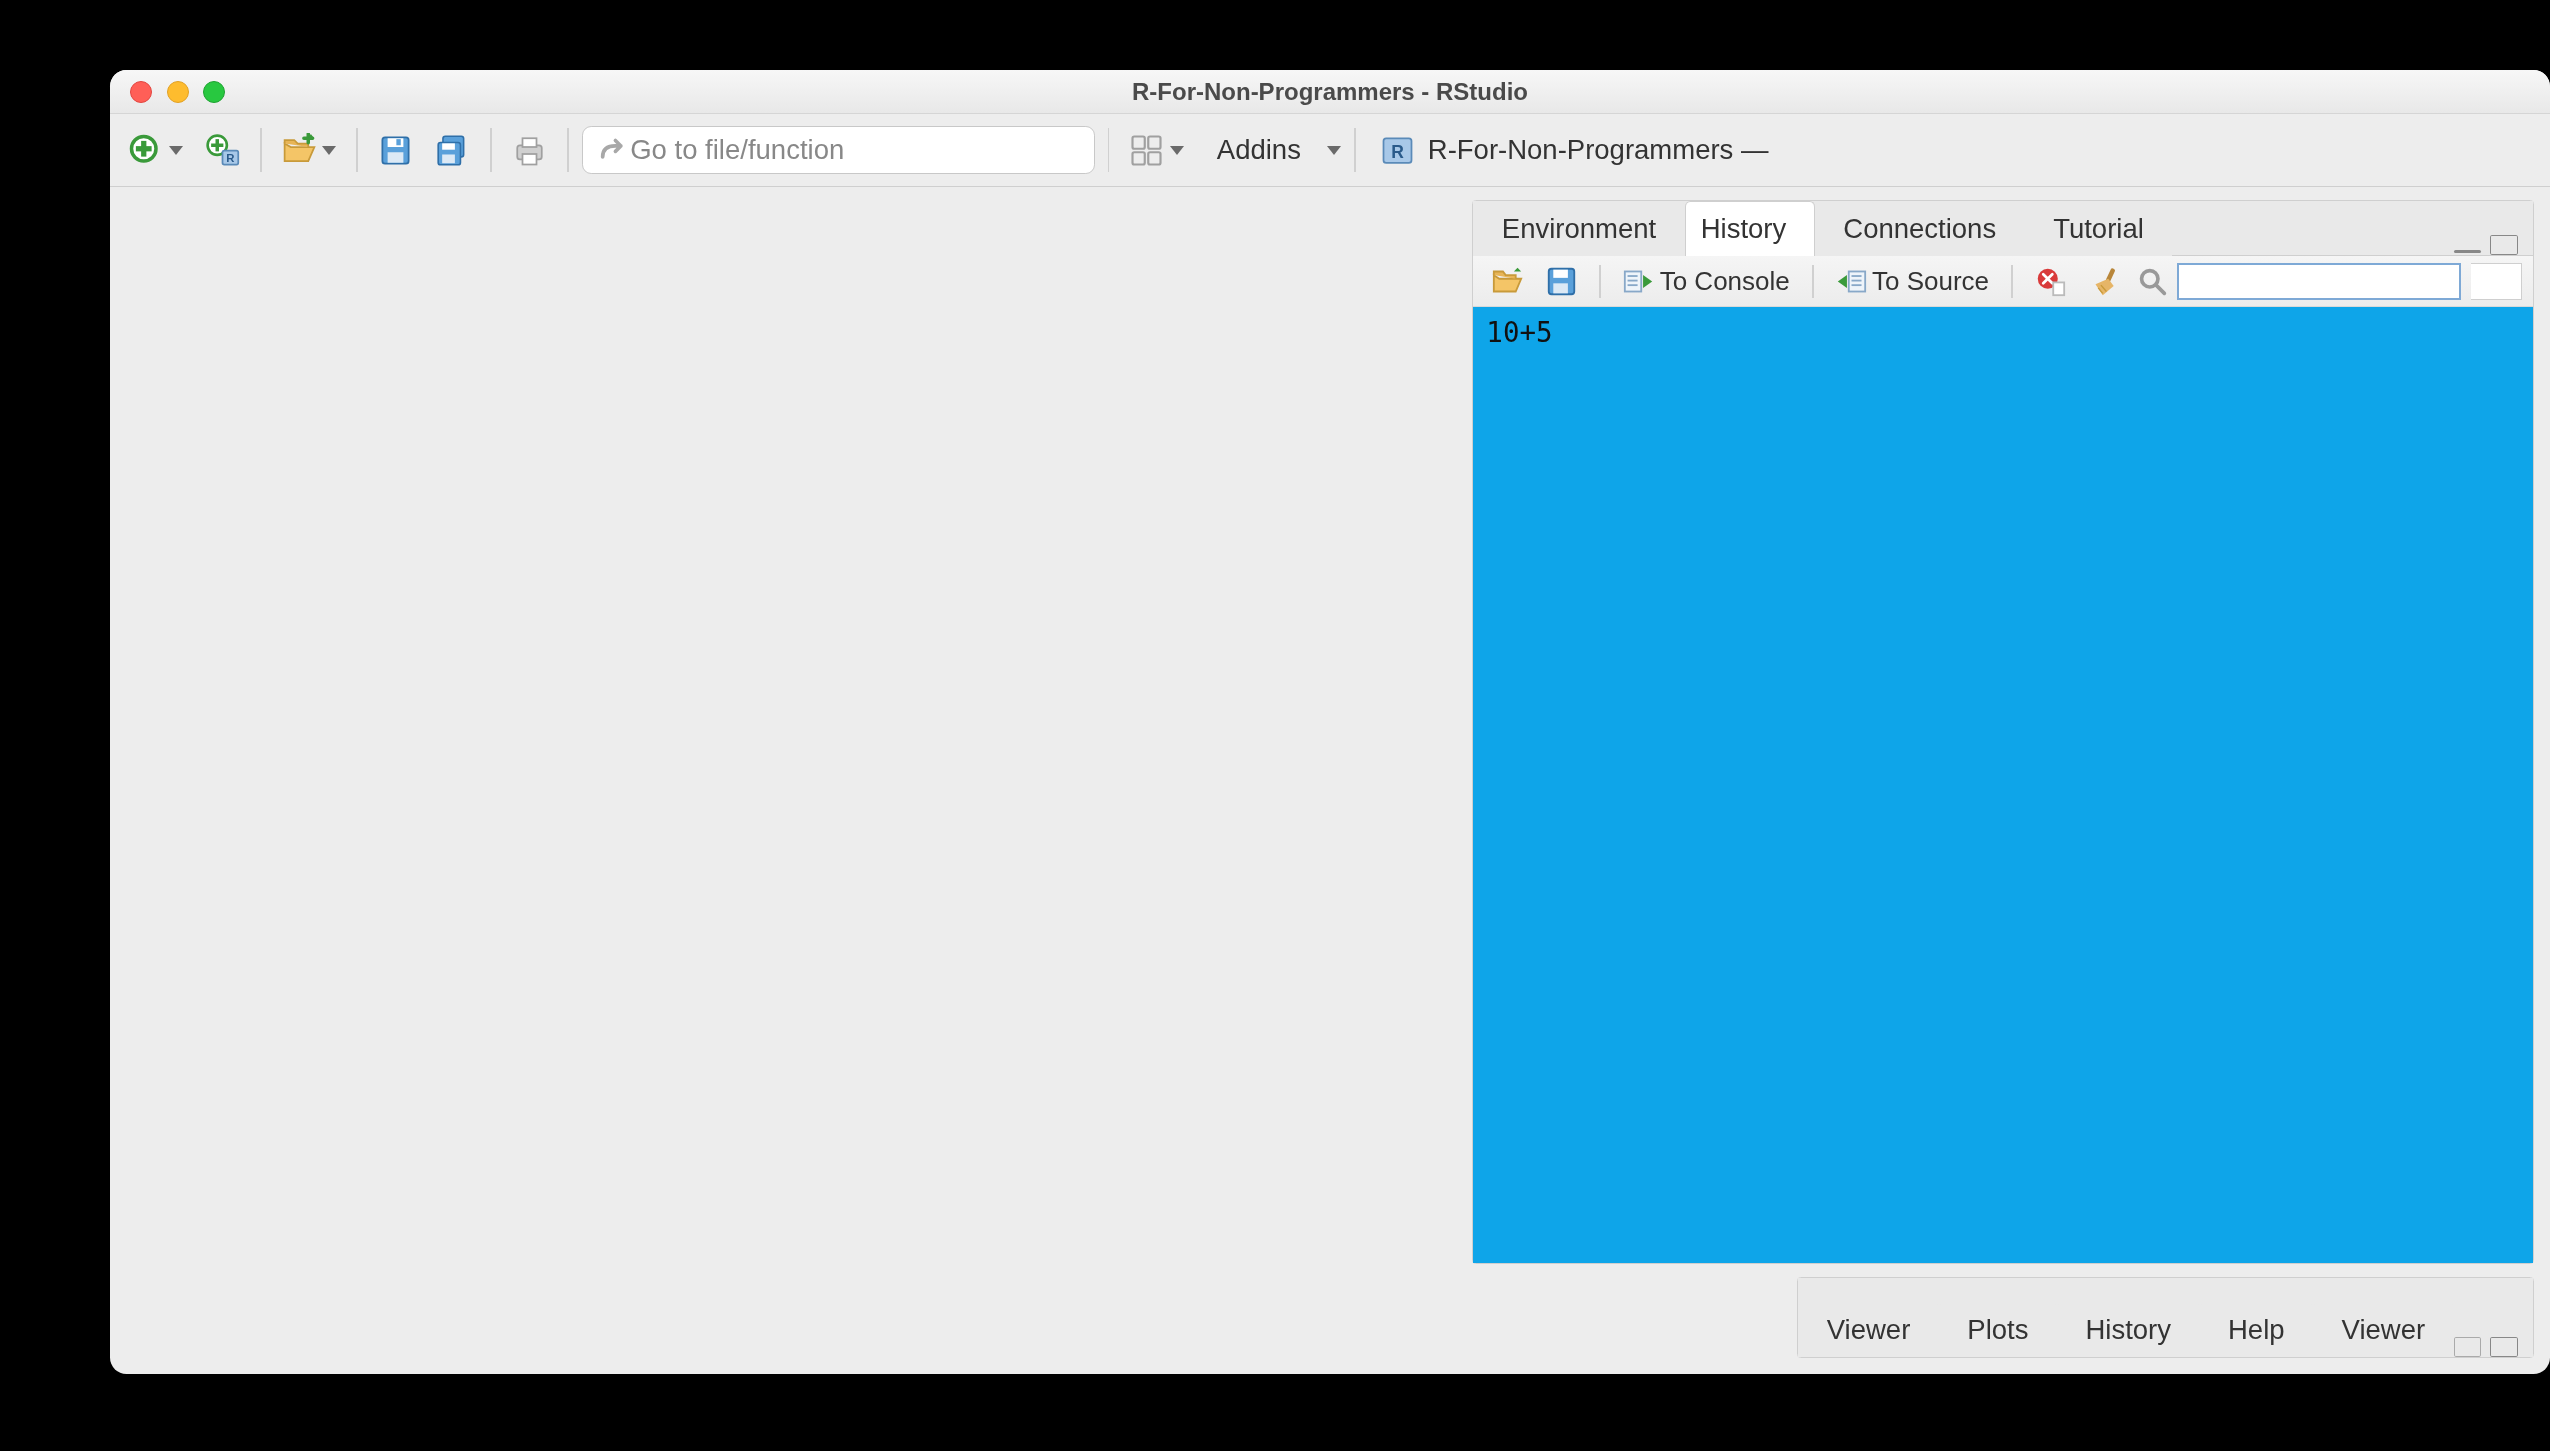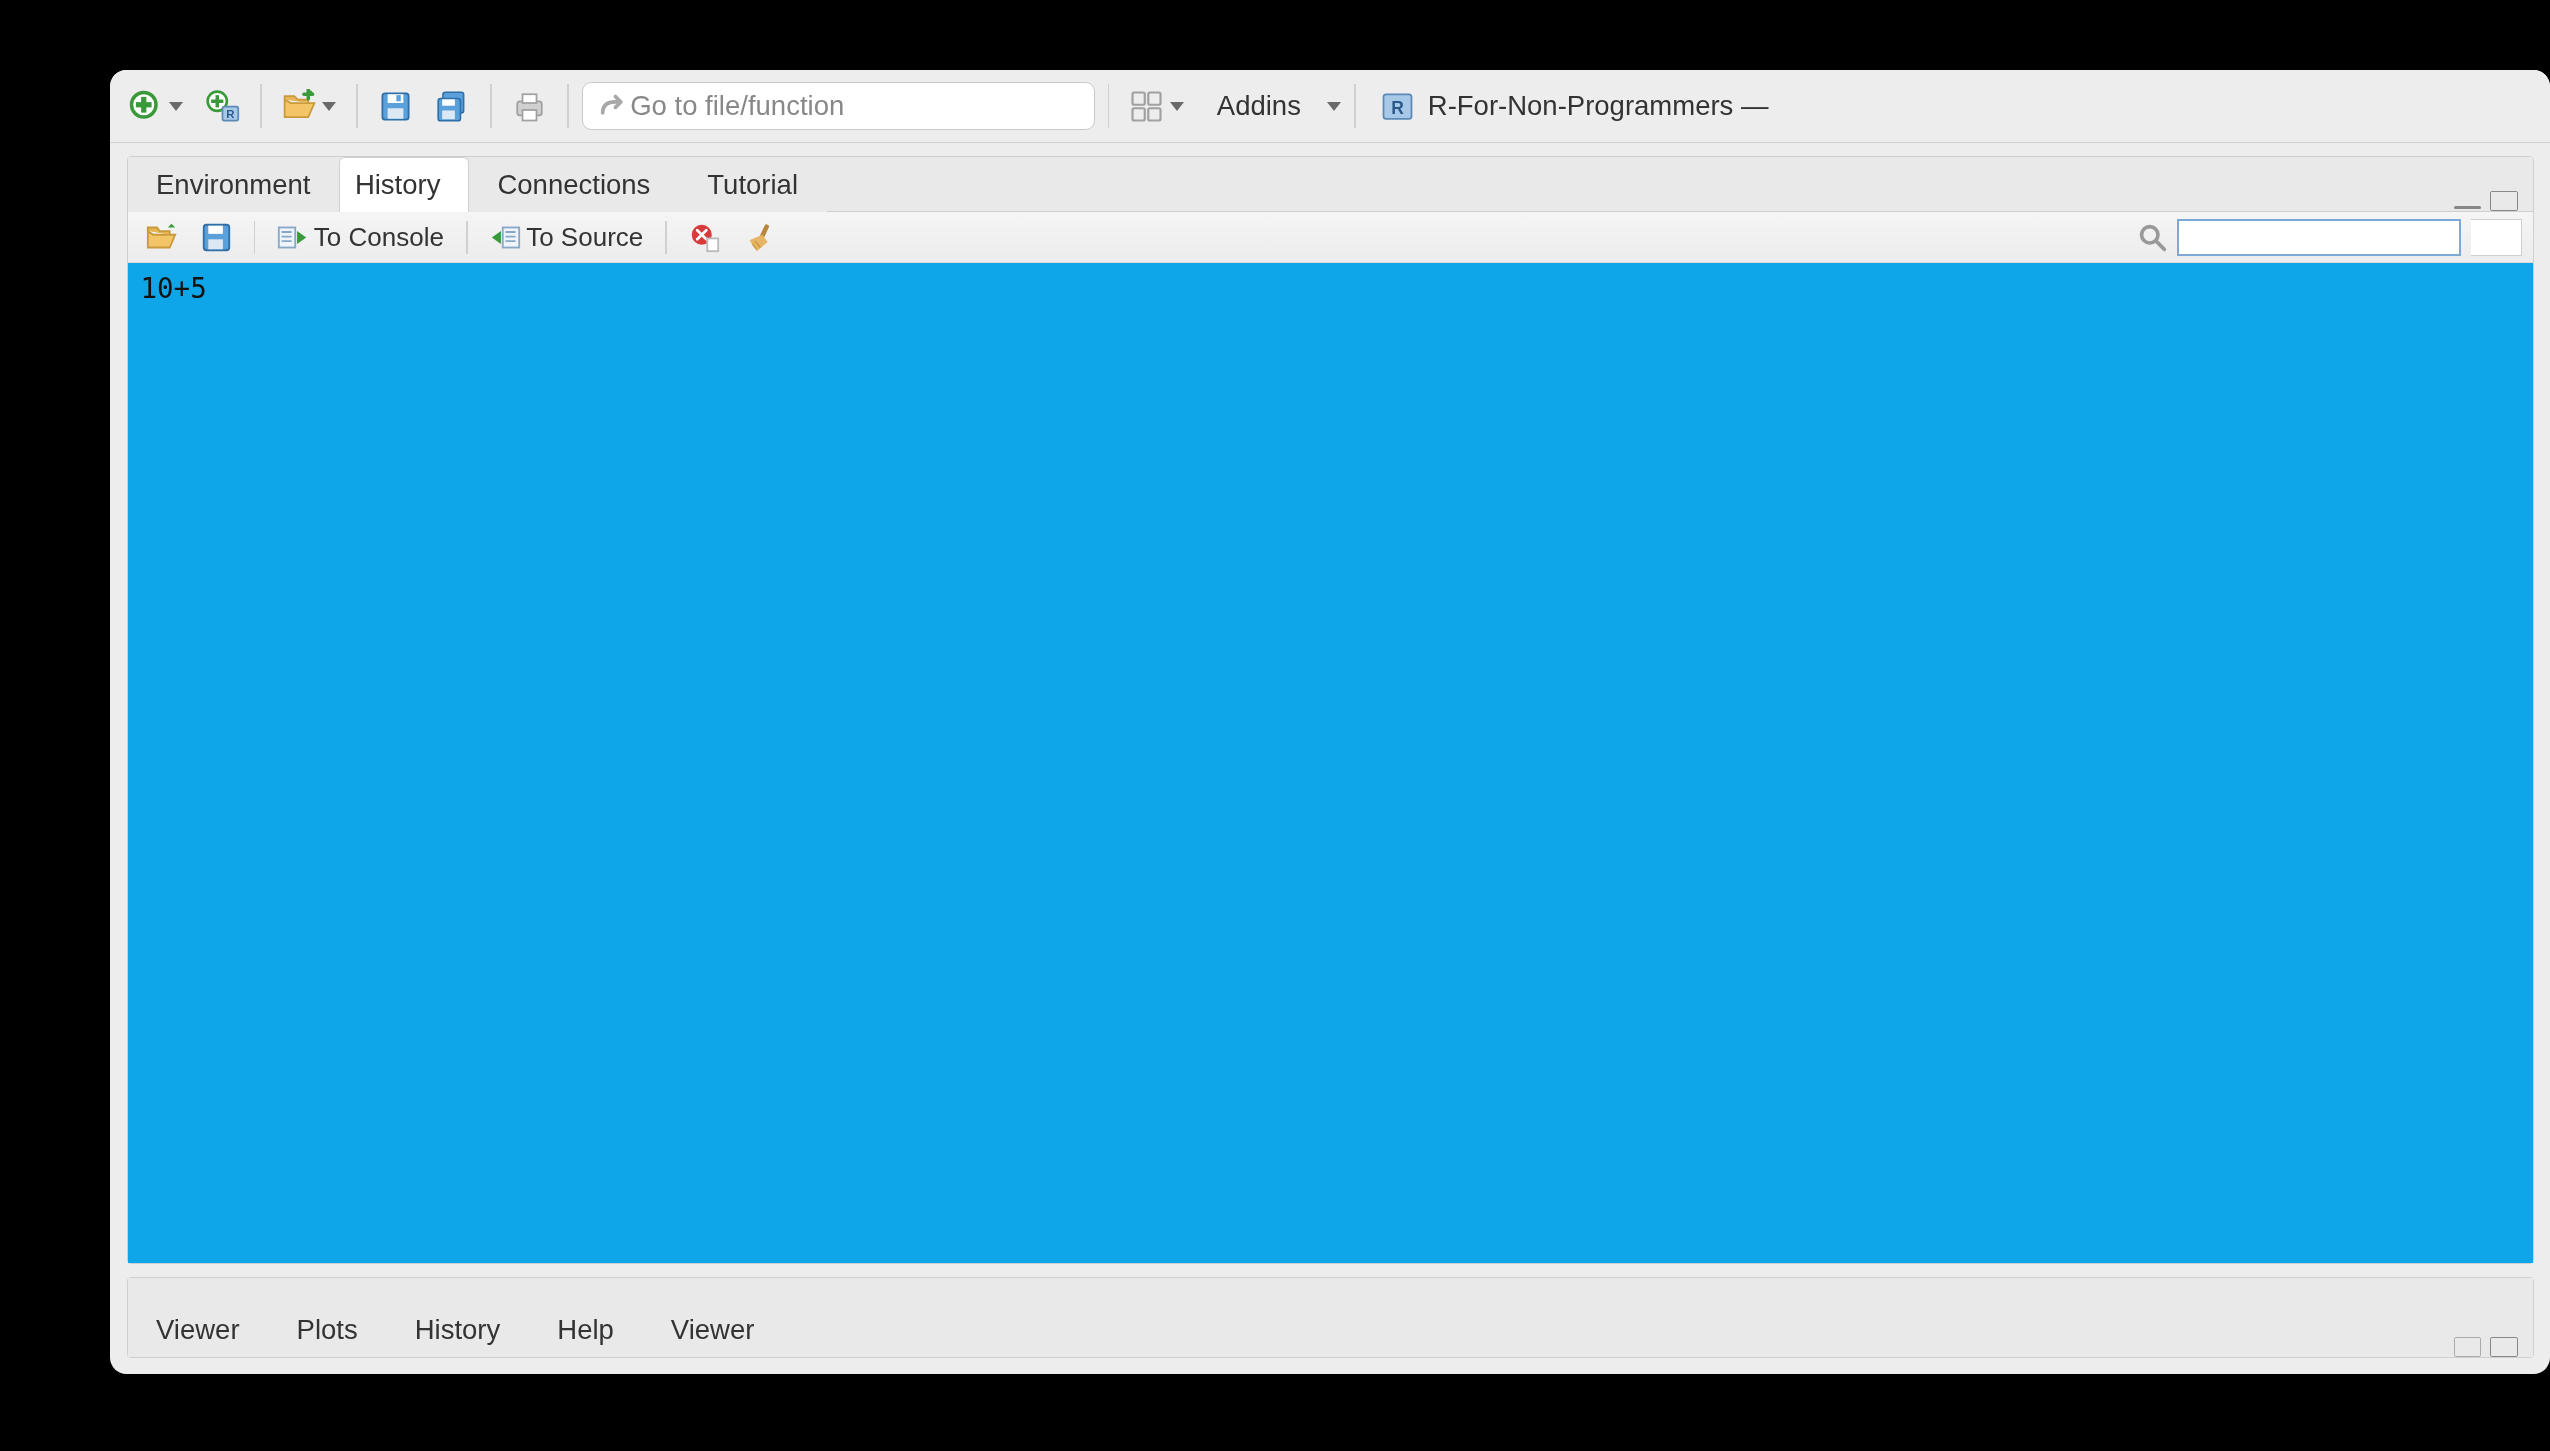--- a/index.html
+++ b/index.html
@@ -63,21 +63,21 @@
     width:0;height:0;border-left:7.3px solid transparent;border-right:7.3px solid transparent;border-top:9.2px solid #6a6a6a;
     margin-left:5.5px;
   }
   .goto-input {
     width: 513px; height: 48px; border:0.9px solid #c8c8c8; border-radius:9.2px;
     background:#fff; display:flex; align-items:center; padding:0 16.5px; 
     color:#888; font-size:27.5px;
   }
   .addins { font-size:27.5px; color:#333; display:flex; align-items:center; gap:21px; margin-left:18.3px;}
   .proj { font-size:27.5px; color:#333; display:flex; align-items:center; gap:13px; margin-left:11px;}
-  .pane-area { flex:1; display:flex; flex-direction:column; padding: 13px 16.5px 16.5px 16.5px; gap:13px;}
+  .pane-area { flex:1; display:flex; flex-direction:column; padding: 13px 16.5px 16.5px 16.5px; gap:13px;align-items:flex-end;}
   .pane {
     background:#fff; border:0.9px solid #cfcfcf; border-radius:3.7px; display:flex; flex-direction:column;
   }
   .pane-top { flex:1; }
   .pane-bottom { height: 81px; }
   .tabs {
     display:flex; align-items:flex-end; height:55px; background:#e9e9e9;
     border-bottom:0.9px solid #cfcfcf; position:relative;
   }
   .tab {
@@ -110,20 +110,28 @@
   }
   svg { display:block; }
   .icon-sm { width:31px; height:31px; }
   .icon-md { width:35px; height:35px; }
 </style>
 </head>
 <body>
 
 <div class="window">
 
+  <div class="titlebar">
+    <div class="traffic">
+      <div class="tdot tred"></div>
+      <div class="tdot tyellow"></div>
+      <div class="tdot tgreen"></div>
+    </div>
+    <div class="title-text">R-For-Non-Programmers - RStudio</div>
+  </div>
 
   <div class="main-toolbar">
     <div class="tb-btn">
       <svg class="icon-md" viewBox="0 0 40 40">
         <circle cx="18" cy="18" r="14" fill="#fff" stroke="#3a9a3a" stroke-width="4"></circle>
         <rect x="15" y="9" width="6" height="18" fill="#3a9a3a"></rect>
         <rect x="9" y="15" width="18" height="6" fill="#3a9a3a"></rect>
       </svg>
       <span class="caret-down"></span>
     </div>

